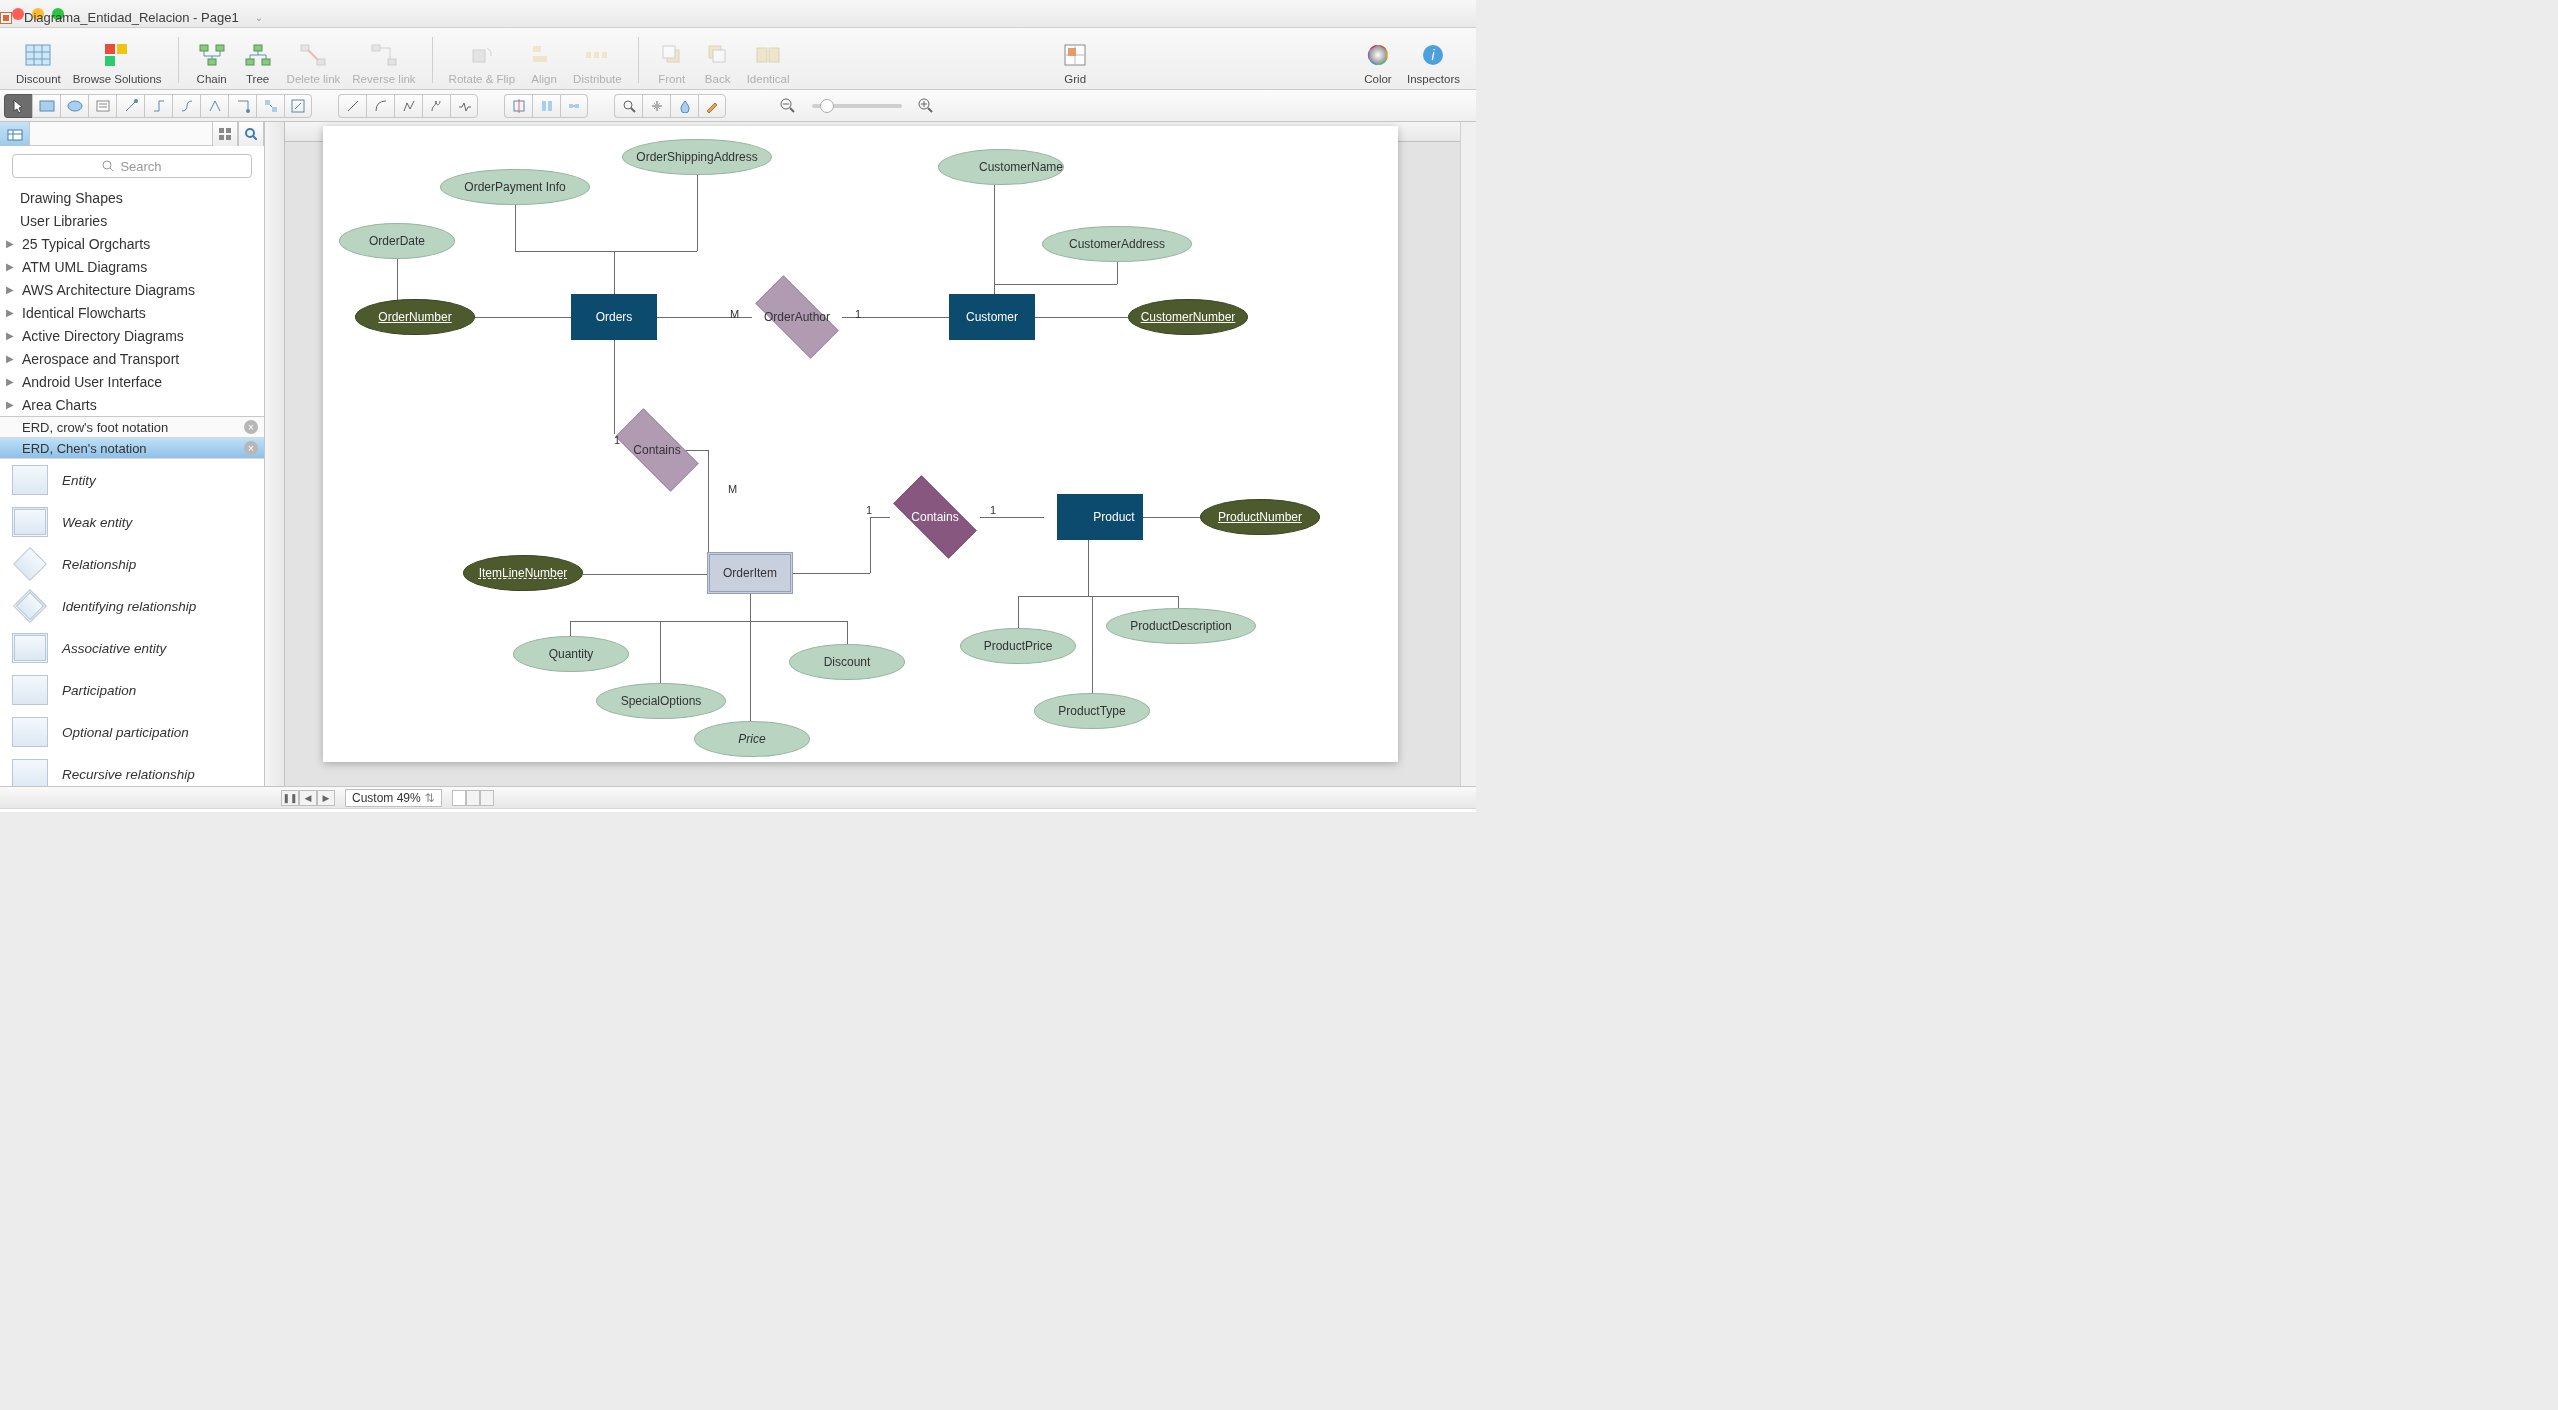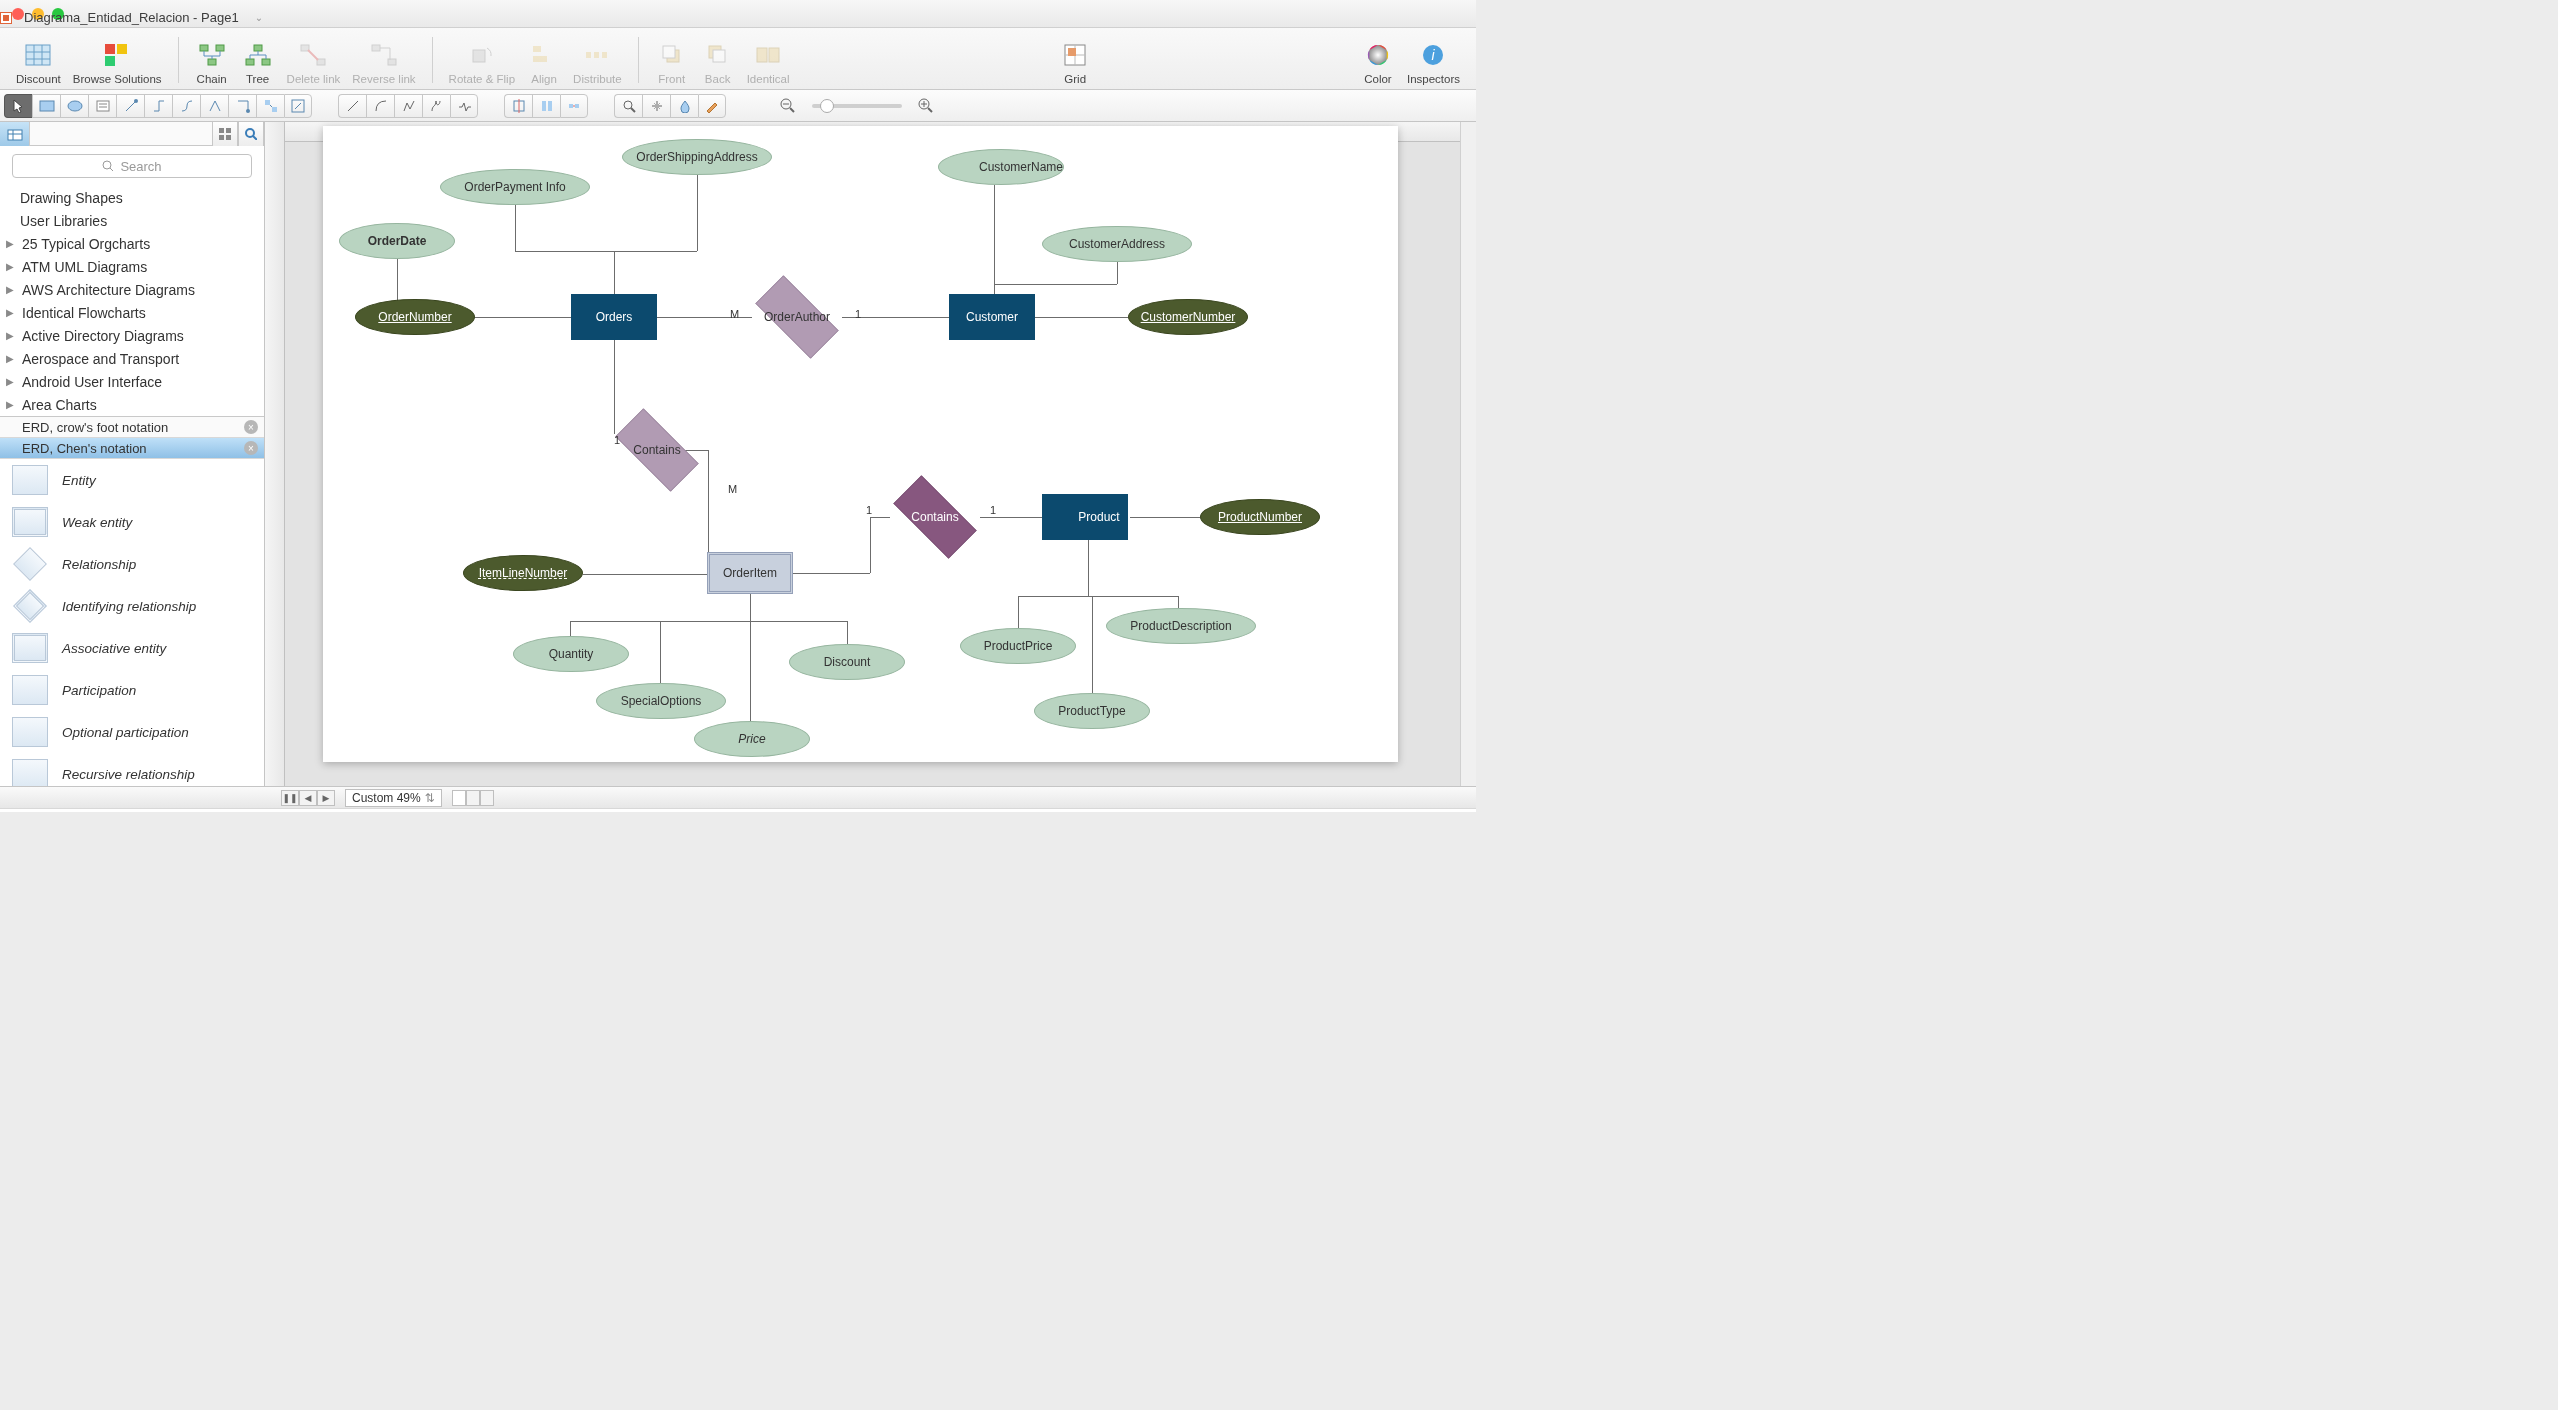--- a/index.html
+++ b/index.html
@@ -599,21 +599,21 @@
           <div class="line lineV" style="left: 765px; top: 414px; height: 56px;"></div>
           <div class="line lineV" style="left: 769px; top: 470px; height: 97px;"></div>
           <div class="line lineV" style="left: 855px; top: 470px; height: 12px;"></div>
           <div class="line lineH" style="left: 765px; top: 470px; width: 90px;"></div>
           <div class="shape entity" style="left: 248px; top: 168px;">
             <span class="lbl">Orders</span>
           </div>
           <div class="shape entity" style="left: 626px; top: 168px;">
             <span class="lbl">Customer</span>
           </div>
-          <div class="shape entity" style="left: 719px; top: 368px; padding-left: 28px;">
+          <div class="shape entity" style="left: 734px; top: 368px; padding-left: 28px;">
             <span class="lbl">Product</span>
           </div>
           <div class="shape weak" style="left: 384px; top: 426px;">
             <span class="lbl">OrderItem</span>
           </div>
           <div class="shape rel" style="left: 419px; top: 163px;">
             <div class="dia2"></div>
             <span class="lbl">OrderAuthor</span>
           </div>
           <div class="shape rel" style="left: 279px; top: 296px;">
@@ -623,21 +623,21 @@
           <div class="shape rel idr" style="left: 557px; top: 363px;">
             <div class="dia2"></div>
             <span class="lbl">Contains</span>
           </div>
           <div class="card" style="left: 407px; top: 182px;">M</div>
           <div class="card" style="left: 532px; top: 182px;">1</div>
           <div class="card" style="left: 291px; top: 308px;">1</div>
           <div class="card" style="left: 405px; top: 357px;">M</div>
           <div class="card" style="left: 543px; top: 378px;">1</div>
           <div class="card" style="left: 667px; top: 378px;">1</div>
-          <div class="shape attr" style="left: 16px; top: 97px; width: 116px; font-weight: bold;">
+          <div class="shape attr" style="left: 16px; top: 97px; width: 116px;">
             <span class="lbl">OrderDate</span>
           </div>
           <div class="shape attr w" style="left: 117px; top: 43px; width: 150px;">
             <span class="lbl">OrderPayment Info</span>
           </div>
           <div class="shape attr w" style="left: 299px; top: 13px; width: 150px;">
             <span class="lbl">OrderShippingAddress</span>
           </div>
           <div class="shape attr w" style="left: 615px; top: 23px; width: 126px; justify-content: flex-end;">
             <span class="lbl">CustomerName</span>

